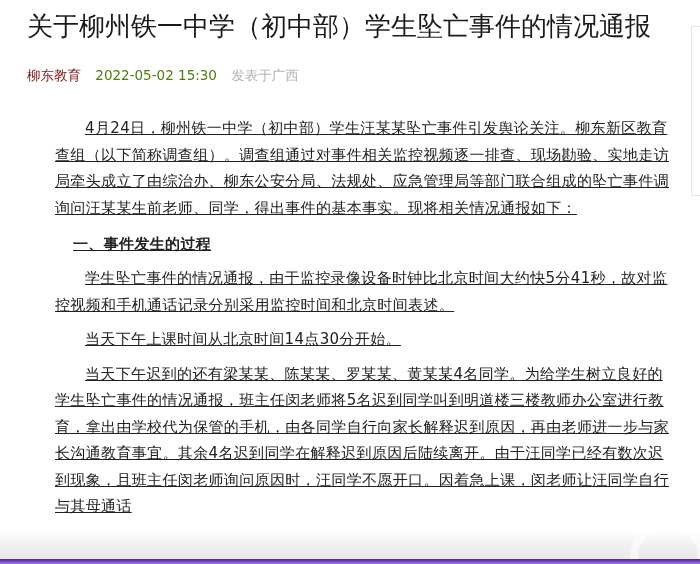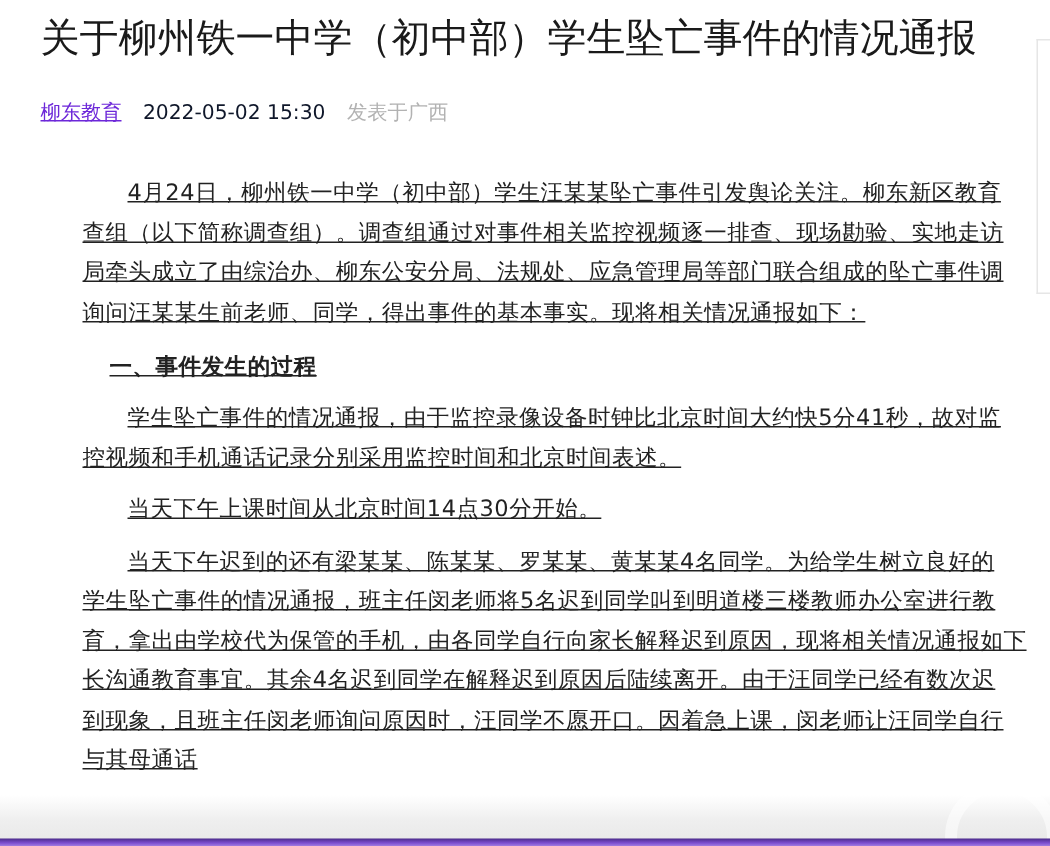--- a/index.html
+++ b/index.html
@@ -12,22 +12,22 @@
     .article { position: absolute; left: 0; top: 0; width: 700px; }
     .title {
       position: absolute; left: 27px; top: 12px;
       font-size: 26px; line-height: 28px; color: #1a1a1a;
       white-space: nowrap; letter-spacing: 0px;
     }
     .meta {
       position: absolute; left: 27px; top: 65px;
       font-size: 13.5px; line-height: 20px; white-space: nowrap;
     }
-    .meta .author { color: #6d28d9; margin-right: 10px; text-decoration: underline; }
-    .meta .time { color: #0f172a; margin-right: 10px; }
+    .meta .author { color: #7f1d1d; margin-right: 10px; }
+    .meta .time { color: #4d7c0f; margin-right: 10px; }
     .meta .loc { color: #b2b2b2; }
     .side-box {
       position: absolute; left: 691px; top: 26px; width: 20px; height: 168px;
       border: 1px solid #e6e6e6; border-right: none; background: #fff;
     }
     .body { position: absolute; left: 43px; top: 115px; width: 616px; }
     .p {
       font-size: 15px; line-height: 26.5px; color: #222;
       text-indent: 30px; margin: 0 0 8px 12px; text-align: justify;
       letter-spacing: 0.35px;
@@ -85,21 +85,21 @@
     </p>
 
     <p class="p">
       <span class="line">当天下午上课时间从北京时间14点30分开始。</span>
     </p>
 
 
     <p class="p">
       <span class="line">当天下午迟到的还有梁某某、陈某某、罗某某、黄某某4名同学。为给学生树立良好的</span>
       <span class="line">学生坠亡事件的情况通报，班主任闵老师将5名迟到同学叫到明道楼三楼教师办公室进行教</span>
-      <span class="line">育，拿出由学校代为保管的手机，由各同学自行向家长解释迟到原因，现将相关情况通报如下</span>
+      <span class="line">育，拿出由学校代为保管的手机，由各同学自行向家长解释迟到原因，再由老师进一步与家</span>
       <span class="line">长沟通教育事宜。其余4名迟到同学在解释迟到原因后陆续离开。由于汪同学已经有数次迟</span>
       <span class="line">到现象，且班主任闵老师询问原因时，汪同学不愿开口。因着急上课，闵老师让汪同学自行</span>
       <span class="line">与其母通话</span>
     </p>
   </div>
 </div>
 
 <div class="fade"></div>
 <div class="circle-deco"></div>
 <div class="bottom-bar"></div>

